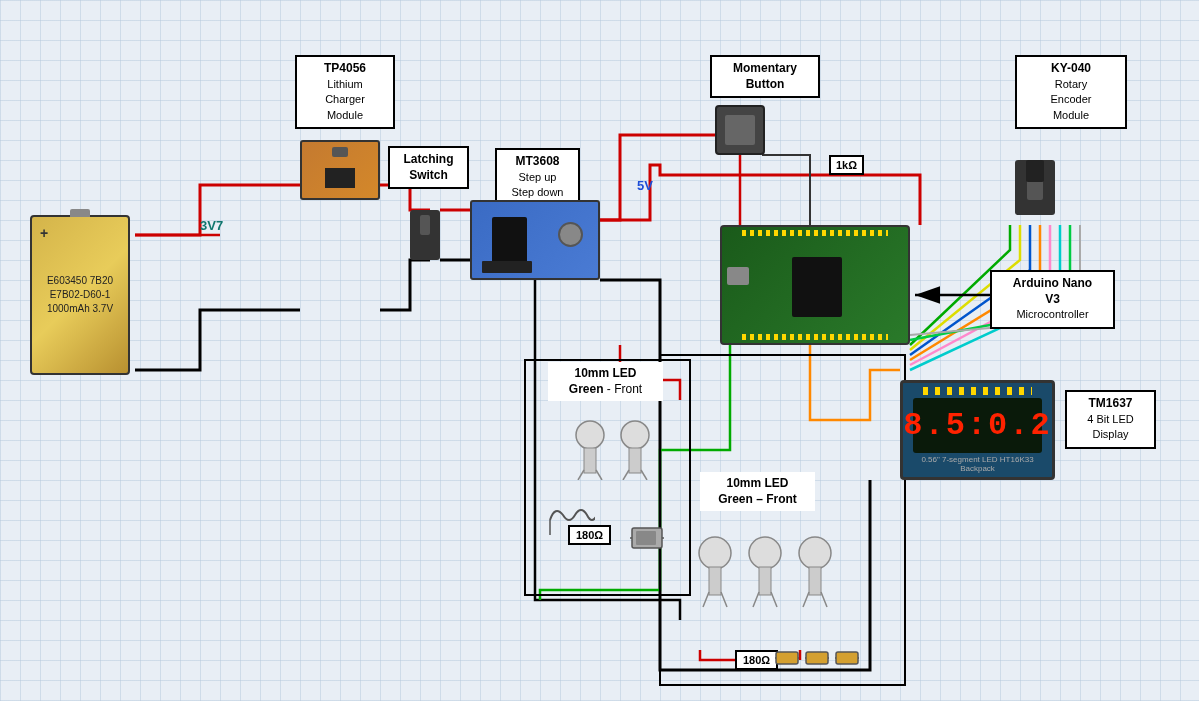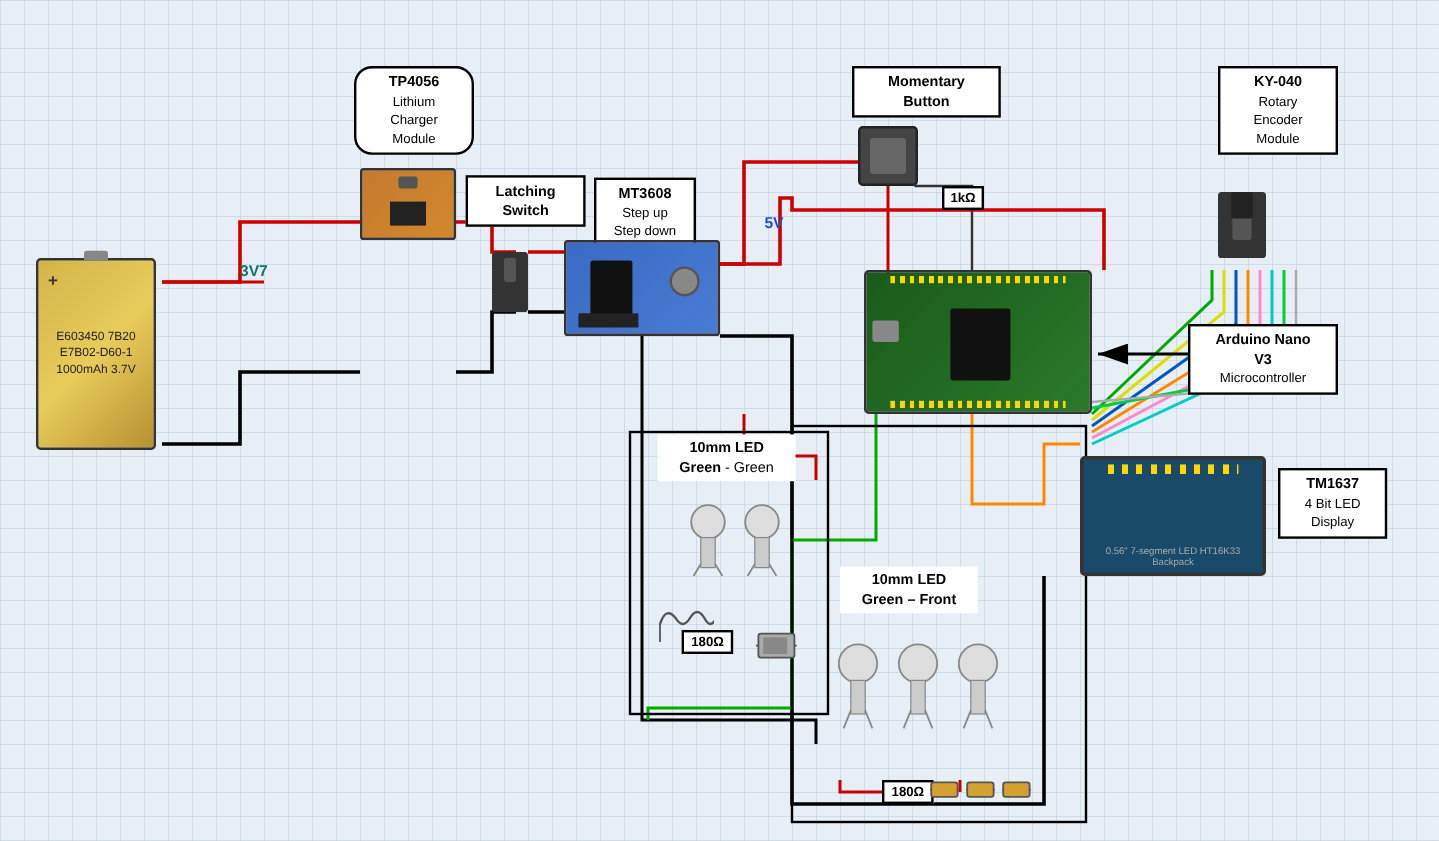--- a/index.html
+++ b/index.html
@@ -416,62 +416,62 @@
 </svg>
 
 <div class="battery">
   <div class="battery-terminal"></div>
   <span class="battery-plus">+</span>
   <div class="battery-text" style="white-space:pre-line;">E603450 7B20
 E7B02-D60-1
 1000mAh 3.7V</div>
 </div>
 
-<div class="component-label" style="left:295px;top:55px;width:100px;border-radius:15px;">
+<div class="component-label" style="left:295px;top:55px;width:100px;">
   <span>TP4056</span><br>
   <span class="sub">Lithium<br>Charger<br>Module</span>
 </div>
 
 <div class="tp4056">
   <div class="tp4056-port"></div>
   <div class="tp4056-chip"></div>
 </div>
 
-<div class="component-label" style="left:388px;top:146px;width:100px;">
+<div class="component-label" style="left:388px;top:146px;width:81px;">
   <span>Latching Switch</span>
 </div>
 
 <div class="latching-switch">
   <div class="latching-switch-knob"></div>
 </div>
 
 <div class="component-label" style="left:495px;top:148px;width:85px;">
   <span>MT3608</span><br>
   <span class="sub">Step up<br>Step down</span>
 </div>
 
 <div class="mt3608">
   <div class="mt3608-ic"></div>
   <div class="mt3608-pot"></div>
   <div class="mt3608-connector"></div>
 </div>
 
-<div class="component-label" style="left:710px;top:55px;width:124px;">
+<div class="component-label" style="left:710px;top:55px;width:110px;">
   <span>Momentary<br>Button</span>
 </div>
 
 <div class="momentary-btn">
   <div class="momentary-btn-inner"></div>
 </div>
 
-<div class="label-1k" style="left:785px;top:155px;">
+<div class="label-1k" style="left:829px;top:155px;">
   <span>1kΩ</span>
 </div>
 
-<div class="component-label" style="left:1015px;top:55px;width:100px;">
+<div class="component-label" style="left:1015px;top:55px;width:112px;">
   <span>KY-040</span><br>
   <span class="sub">Rotary<br>Encoder<br>Module</span>
 </div>
 
 <div class="ky040">
   <div class="ky040-body">
     <div class="ky040-shaft">
       <div class="ky040-knob"></div>
     </div>
   </div>
@@ -483,21 +483,21 @@
 </div>
 
 <div class="arduino">
   <div class="arduino-pin-row-top"></div>
   <div class="arduino-pin-row-bottom"></div>
   <div class="arduino-chip"></div>
   <div class="arduino-usb"></div>
 </div>
 
 <div class="component-label" style="left:548px;top:362px;width:115px;border:none;">
-  <span style="font-weight:bold;">10mm LED<br><span style="font-weight:bold;">Green</span> <span style="font-weight:normal;">- Green</span></span>
+  <span style="font-weight:bold;">10mm LED<br><span style="font-weight:bold;">Green</span> <span style="font-weight:normal;">- Front</span></span>
 </div>
 
 <svg style="position:absolute;left:570px;top:420px;" width="40" height="60">
   <ellipse cx="20" cy="15" rx="14" ry="14" fill="#ddd" stroke="#888" stroke-width="1.5"></ellipse>
   <rect x="14" y="28" width="12" height="25" fill="#ccc" stroke="#888" stroke-width="1"></rect>
   <line x1="14" y1="50" x2="8" y2="60" stroke="#888" stroke-width="1.5"></line>
   <line x1="26" y1="50" x2="32" y2="60" stroke="#888" stroke-width="1.5"></line>
 </svg>
 <svg style="position:absolute;left:615px;top:420px;" width="40" height="60">
   <ellipse cx="20" cy="15" rx="14" ry="14" fill="#ddd" stroke="#888" stroke-width="1.5"></ellipse>
@@ -561,20 +561,23 @@
   <line x1="23" y1="10" x2="24" y2="10" stroke="#555" stroke-width="1.5"></line>
 </svg>
 <svg style="position:absolute;left:835px;top:648px;" width="25" height="20">
   <rect x="1" y="4" width="22" height="12" fill="#d4a030" stroke="#555" stroke-width="1.5" rx="2"></rect>
   <line x1="1" y1="10" x2="0" y2="10" stroke="#555" stroke-width="1.5"></line>
   <line x1="23" y1="10" x2="24" y2="10" stroke="#555" stroke-width="1.5"></line>
 </svg>
 
 <div class="tm1637">
   <div class="tm1637-connectors"></div>
+  <div class="tm1637-screen">
+    <span class="tm1637-digits">8.5:0.2</span>
+  </div>
   <div style="position:absolute;bottom:4px;left:5px;right:5px;font-size:8px;color:#aaa;text-align:center;">0.56" 7-segment LED HT16K33 Backpack</div>
 </div>
 
 <div class="component-label" style="left:1065px;top:390px;width:91px;">
   <span>TM1637</span><br>
   <span class="sub">4 Bit LED<br>Display</span>
 </div>
 
 <div class="label-3v7" style="left:200px;top:218px;">
   <span>3V7</span>

